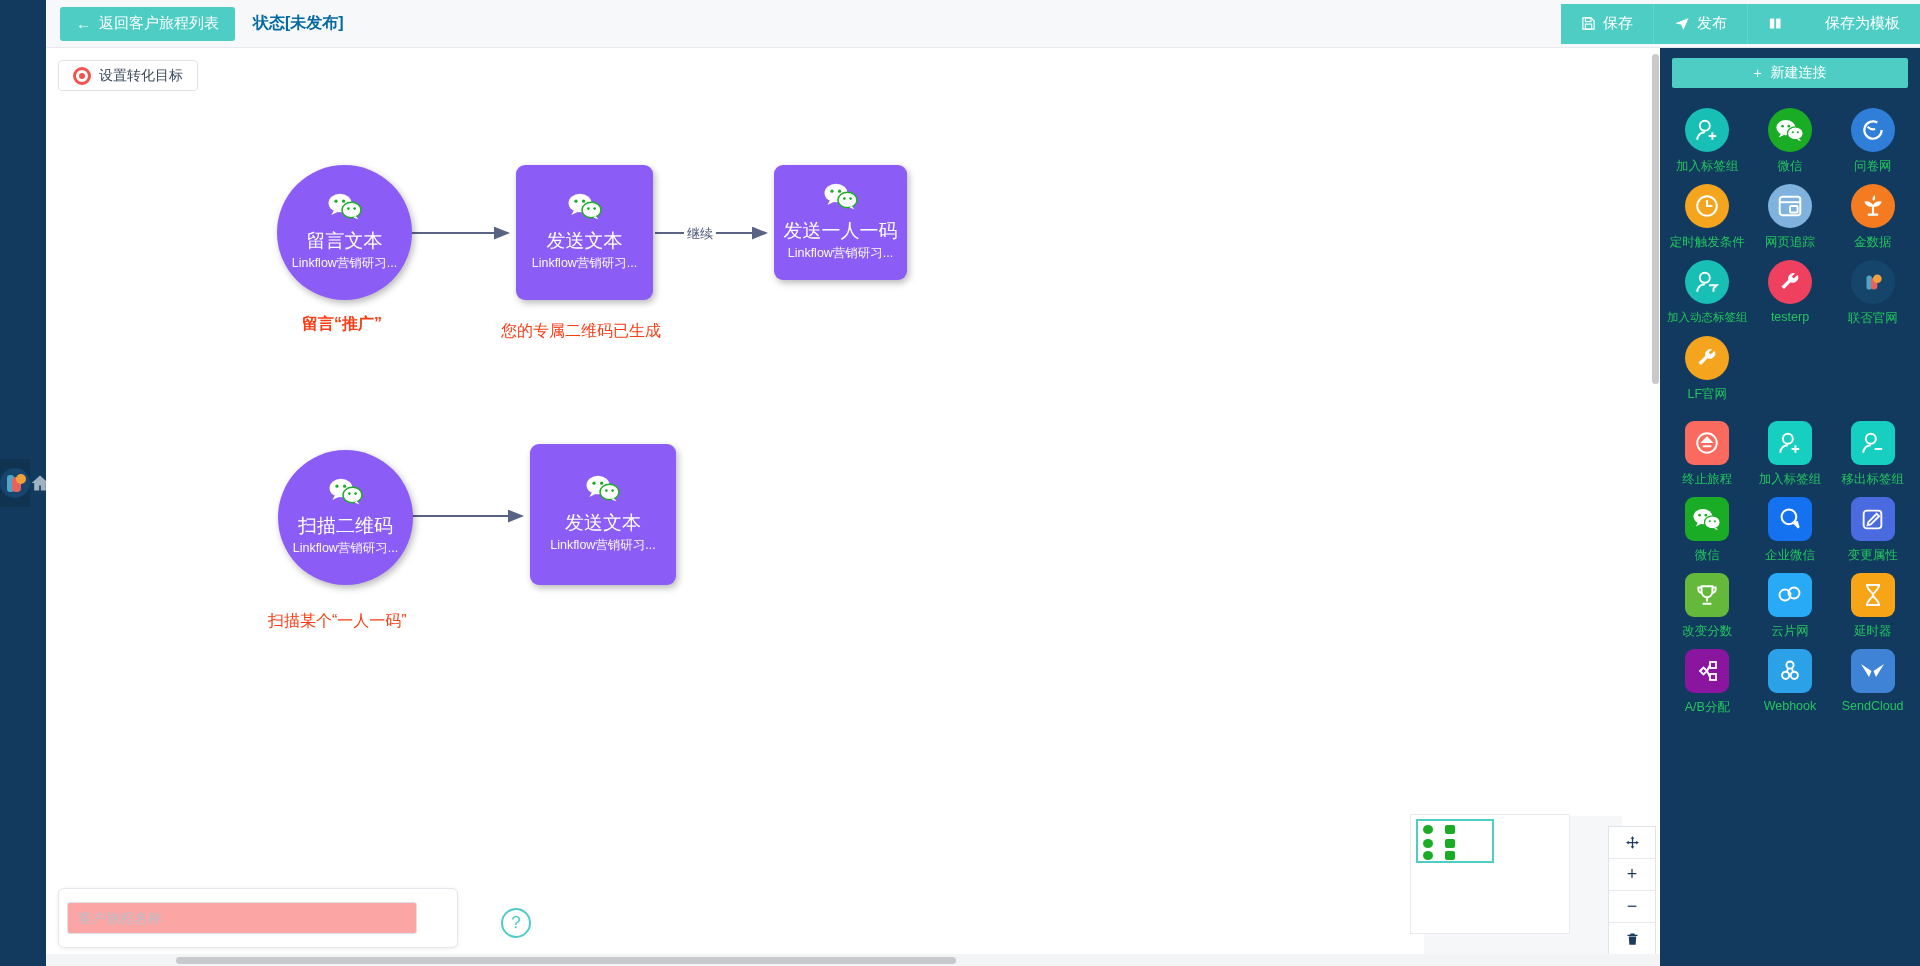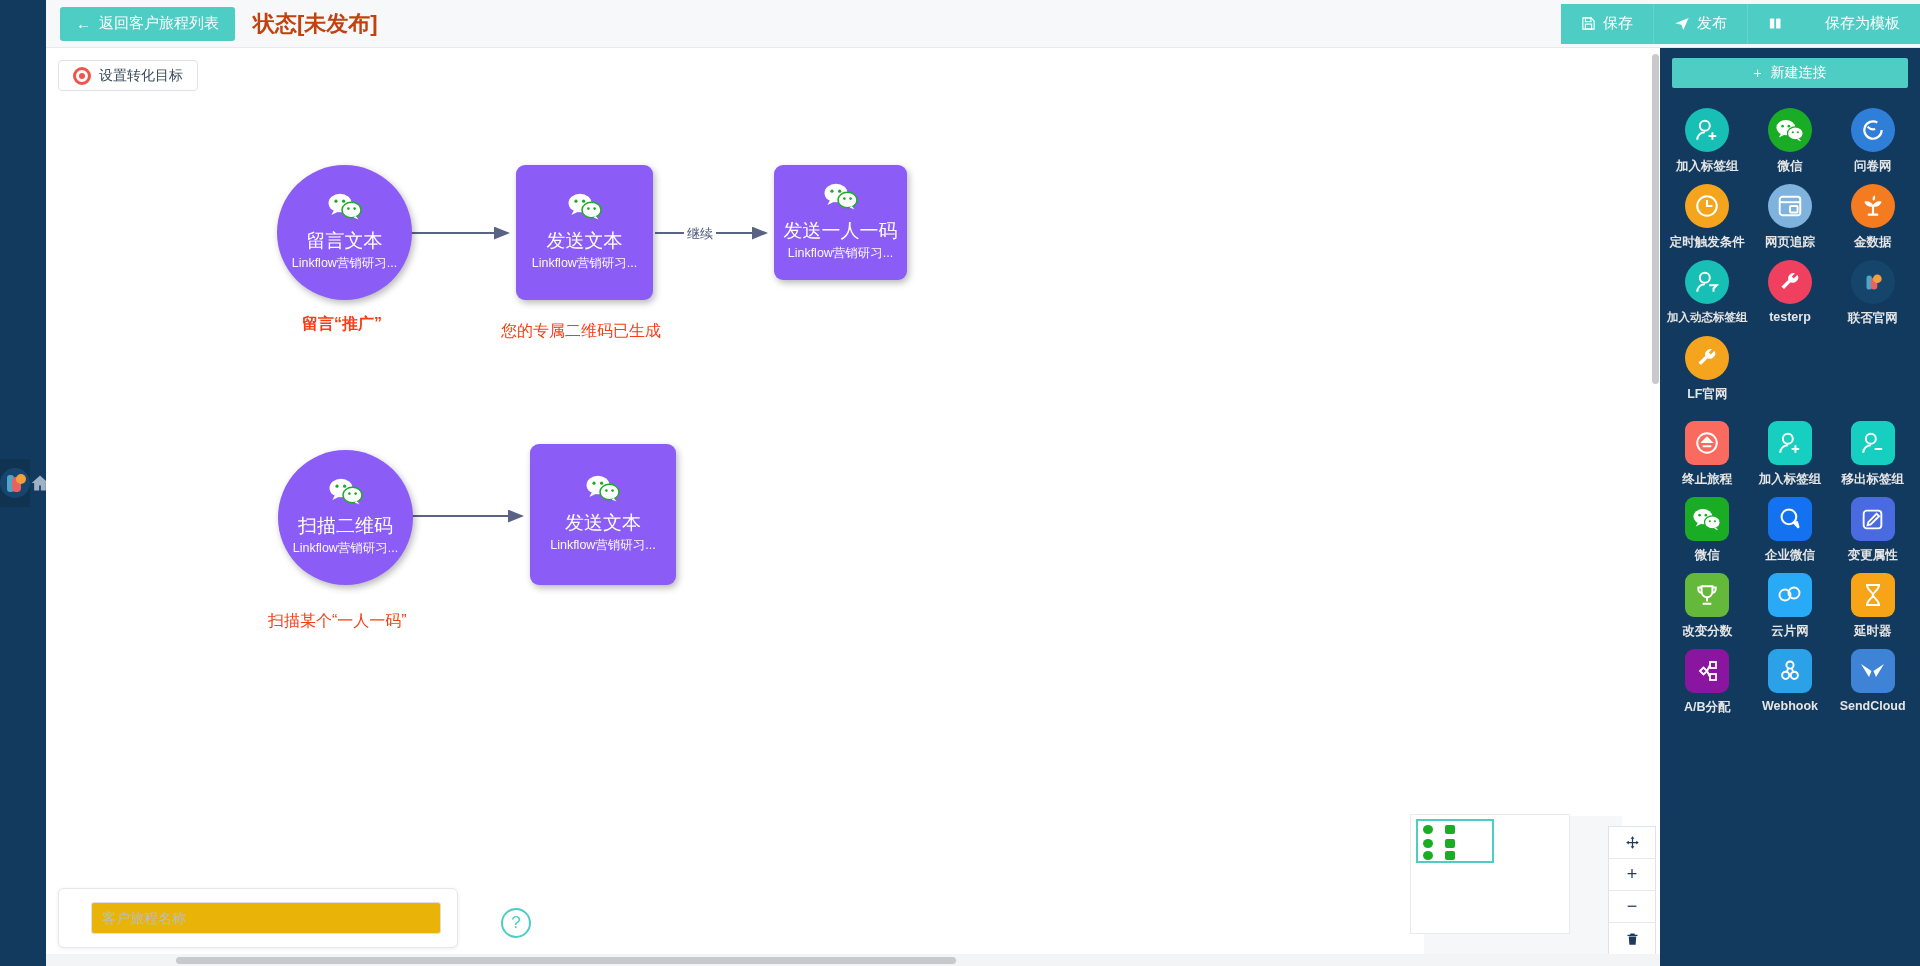--- a/index.html
+++ b/index.html
@@ -62,21 +62,21 @@
     margin-left: 14px;
     height: 34px; padding: 0 16px;
     background: #4ecdc4; color: #fff;
     border: none; border-radius: 3px;
     font-size: 15px; cursor: pointer;
     display: flex; align-items: center; gap: 8px;
     font-family: "Liberation Sans", sans-serif;
   }
   .state-title {
     margin-left: 18px;
-    font-size: 22px; font-weight: bold; color: #c2410c;
+    font-size: 16px; font-weight: bold; color: #0369a1;
   }
   .top-actions { margin-left: auto; display: flex; height: 40px; }
   .top-action {
     background: #4ecdc4; color: #fff;
     display: flex; align-items: center; gap: 7px;
     padding: 0 20px; font-size: 15px; cursor: pointer;
     border-right: 1px solid #62d6ce;
   }
   .top-action:last-child { border-right: none; gap: 42px; }
 
@@ -134,25 +134,25 @@
 
   
   .name-bar {
     position: absolute; left: 12px; bottom: 18px;
     width: 400px; height: 60px;
     background: #fff; border: 1px solid #e4e7ec; border-radius: 6px;
     box-shadow: 0 1px 4px rgba(0,0,0,0.07);
     display: flex; align-items: center;
   }
   .name-input {
-    margin-left: 32px; width: 350px; height: 32px;
+    margin-left: 8px; width: 350px; height: 32px;
     border: 1px solid #dcdfe6; border-radius: 3px;
     padding: 9px 10px; font-size: 14px; color: #3b4a5a;
     font-family: "Liberation Sans", sans-serif;
-    outline: none; background: #eab308;
+    outline: none; background: #fca5a5;
   }
   .name-input::placeholder { color: #b9bec7; }
   .help-btn {
     position: absolute; left: 455px; bottom: 28px;
     width: 30px; height: 30px; border-radius: 50%;
     border: 2px solid #4ecdc4; color: #4ecdc4;
     display: flex; align-items: center; justify-content: center;
     font-size: 17px; cursor: pointer; background: #fff;
   }
 
@@ -234,23 +234,22 @@
     display: flex; flex-direction: column; align-items: center;
     cursor: pointer;
   }
   .tile-icon {
     width: 44px; height: 44px;
     display: flex; align-items: center; justify-content: center;
   }
   .tile-icon.round { border-radius: 50%; }
   .tile-icon.sq { border-radius: 9px; }
   .tile-label {
-    margin-top: 6px; font-size: 12.5px; color: #e5e5e5;
+    margin-top: 6px; font-size: 12.5px; color: #22c55e;
     white-space: nowrap;
-    font-weight: bold;
   }
 </style>
 </head>
 <body>
 
 <div id="app">
 
   <div class="rail">
     <div class="rail-logo">
       <div class="logo-mark">

